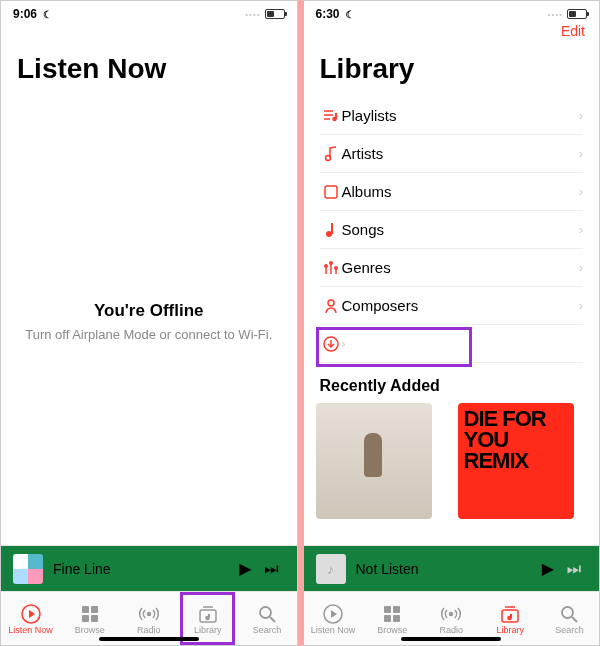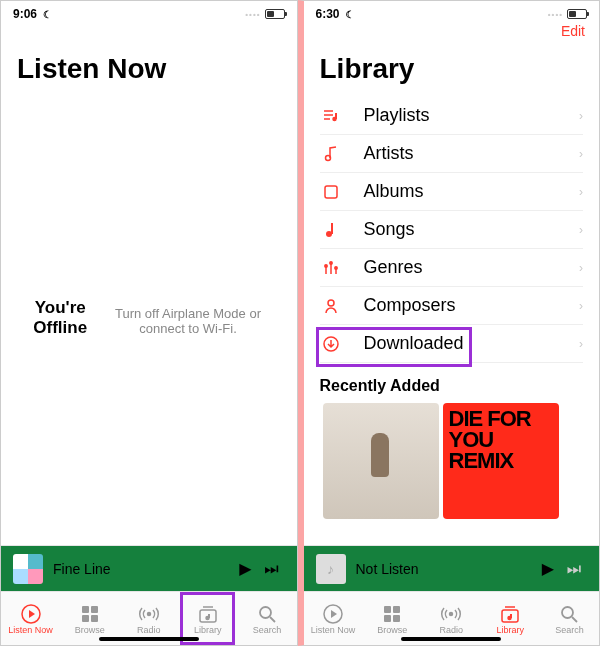--- a/index.html
+++ b/index.html
@@ -9,32 +9,32 @@
 .statusbar{display:flex;align-items:center;padding:6px 12px 2px;font-size:12px;font-weight:600}
 .st-time{flex:0 0 auto}
 .st-moon{margin-left:6px;font-size:10px}
 .st-spacer{flex:1}
 .st-dots{color:#ccc;letter-spacing:1px;font-size:8px;margin-right:4px}
 .battery{width:20px;height:10px;border:1px solid #333;border-radius:2px;position:relative;display:inline-block}
 .battery::after{content:"";position:absolute;right:-3px;top:2px;width:2px;height:4px;background:#333;border-radius:0 1px 1px 0}
 .battery-fill{position:absolute;left:1px;top:1px;bottom:1px;width:40%;background:#333;border-radius:1px}
 .editrow{height:22px;text-align:right;padding:0 14px;font-size:14px;color:#ff3b30}
 .title{font-size:28px;font-weight:700;padding:8px 16px 12px}
-.offline{flex:1;display:flex;flex-direction:row;align-items:center;justify-content:center;text-align:center;padding:0 20px}
+.offline{flex:1;display:flex;flex-direction:column;justify-content:center;text-align:center;padding:0 20px}
 .offline-h{font-size:17px;font-weight:700;margin-bottom:6px}
 .offline-p{font-size:13px;color:#888}
 .list{padding:0 16px}
 .row{display:flex;align-items:center;height:38px;border-bottom:1px solid #eee;cursor:pointer}
 .row-icon{width:22px;display:flex;justify-content:center;color:#ff3b30;font-size:15px}
-.row-label{flex:1;font-size:18px;margin-left:22px}
+.row-label{flex:1;font-size:15px;margin-left:0}
 .chev{color:#ccc;font-size:12px}
 .row.hl{position:relative}
 .row.hl::before{content:"";position:absolute;left:-4px;top:2px;width:150px;height:34px;border:3px solid #9b2fd6;pointer-events:none}
 .recent-h{font-size:16px;font-weight:700;padding:14px 16px 8px}
-.albums{display:flex;gap:4px;padding:0 19px}
+.albums{display:flex;gap:26px;padding:0 12px}
 .album{width:116px;height:116px;background:#ddd;border-radius:4px;overflow:hidden}
 .album.hs{background:linear-gradient(#e6dfd6,#cfc6ba);position:relative}
 .album.hs::after{content:"";position:absolute;left:48px;top:30px;width:18px;height:44px;background:#8a7560;border-radius:8px 8px 4px 4px}
 .album.die{background:#ff2a1a;color:#000;font-weight:900;font-size:22px;line-height:0.95;padding:6px;letter-spacing:-1px}
 .nowplay{display:flex;align-items:center;height:46px;background:#15803d;padding:0 12px;border-top:1px solid #e5e5e5}
 .np-art{width:30px;height:30px;background:#ddd;border-radius:3px;display:flex;align-items:center;justify-content:center;color:#aaa;font-size:14px;margin-right:10px}
 .np-art.fl{background:conic-gradient(#5bc 0 90deg,#f9b 90deg 180deg,#adf 180deg 270deg,#fff 270deg)}
 .np-title{flex:1;font-size:14px}
 .np-btn{width:26px;text-align:center;font-size:16px;cursor:pointer}
 .np-btn.dis{color:#ccc}
@@ -200,21 +200,20 @@
       <span class="row-label">Composers</span>
       <span class="chev">›</span>
     </div>
     <div class="row hl">
       <span class="row-icon">
           <svg width="16" height="16" viewBox="0 0 16 16" fill="none" stroke="currentColor" stroke-width="1.5">
             <circle cx="8" cy="8" r="7"></circle>
             <path d="M8 4v6M5 8l3 3 3-3"></path>
           </svg>
         </span>
-      <span class="row-label">Downloaded</span>
       <span class="chev">›</span>
     </div>
   </div>
   <div class="recent-h">Recently Added</div>
   <div class="albums">
     <div class="album hs"></div>
     <div class="album die"><span>DIE FOR YOU REMIX</span></div>
   </div>
   <div style="flex:1"></div>
   <div class="nowplay">

